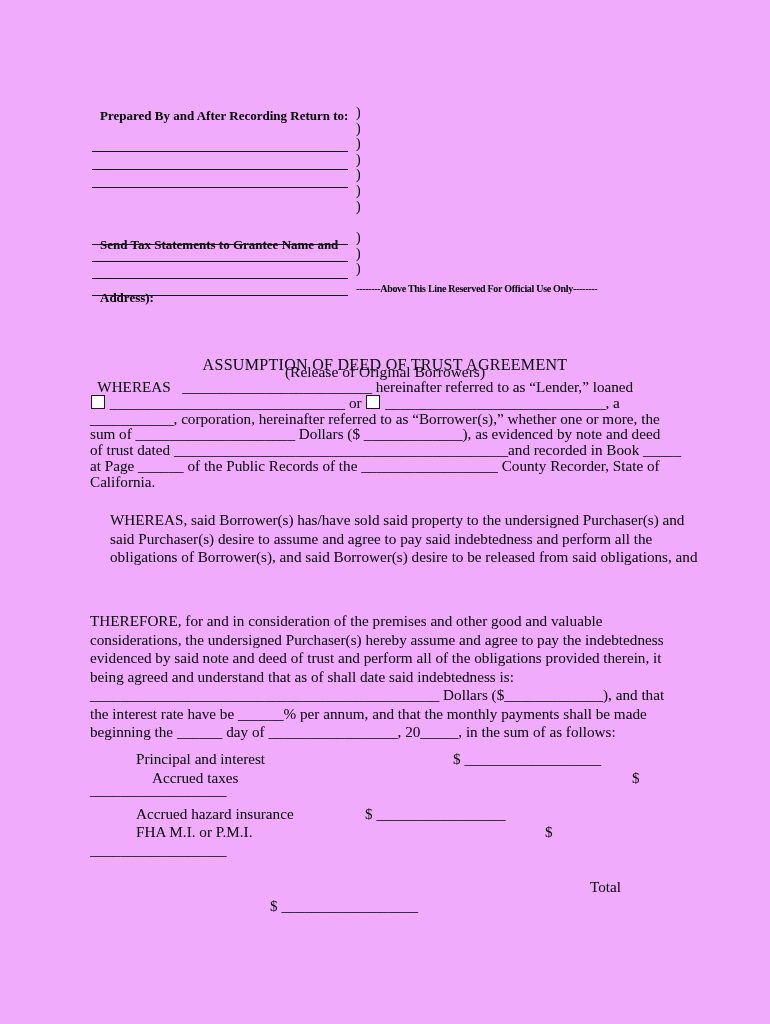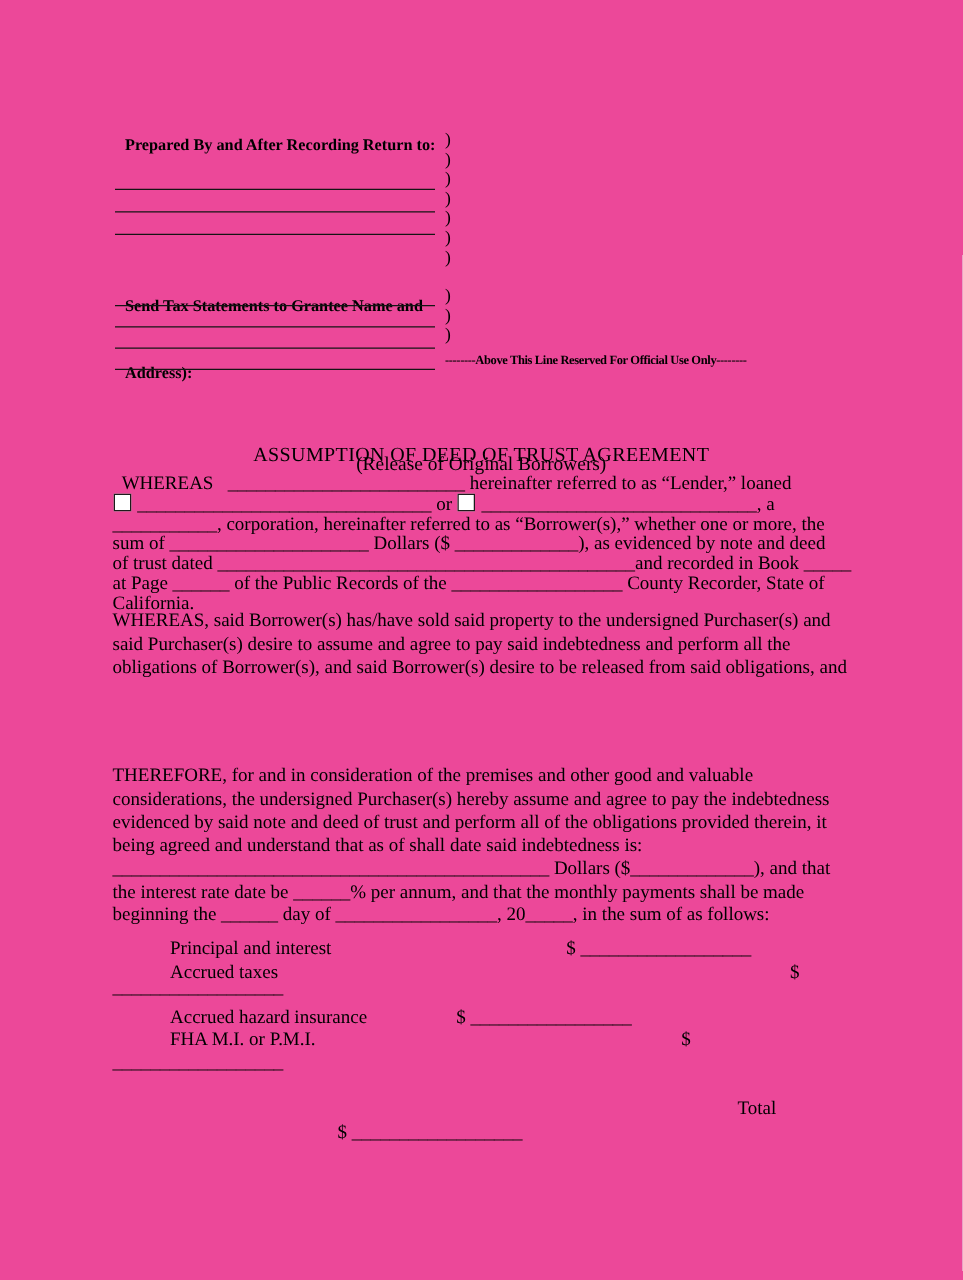--- a/index.html
+++ b/index.html
@@ -1,19 +1,19 @@
 <!DOCTYPE html>
 <html><head>
 <meta charset="utf-8">
 <style>
   html,body{margin:0;padding:0;background:#e9e9e9;}
   .page{
     position:relative;
     width:770px;height:1024px;
-    background:#ec4899;
+    background:#f0abfc;
     color:#000;
     font-family:"Liberation Serif","DejaVu Serif",serif;
     overflow:hidden;
     margin:0 auto;
   }
   
   .hdr-label{
     position:absolute;left:100px;
     font-weight:bold;font-size:13px;line-height:17.5px;
     white-space:pre;
@@ -42,34 +42,34 @@
   }
   .subtitle{
     position:absolute;top:363px;left:0;width:100%;
     text-align:center;font-size:15.5px;
   }
   
   .para{position:absolute;left:90px;}
   .para .line{white-space:pre;font-size:15.2px;}
   #para1{top:379px;}
   #para1 .line{line-height:15.8px;}
-  #para2{top:488px;}
+  #para2{top:511px;margin-left:20px;}
   #para3{top:612px;}
   #para2 .line,#para3 .line{line-height:18.5px;}
   .blank{letter-spacing:0;}
   .checkbox{
     display:inline-block;width:12px;height:12px;
     border:1.4px solid #1c1c1c;background:#fff;
     vertical-align:-1px;margin:0 1px;
   }
   
   .pay{position:absolute;font-size:15.2px;white-space:pre;}
   #pay-r1-label{left:136px;top:750px;}
   #pay-r1-amt{left:453px;top:750px;}
-  #pay-r2-label{left:136px;top:769px;text-align:center;}
+  #pay-r2-label{left:152px;top:769px;text-align:center;}
   #pay-r2-amt{left:632px;top:769px;}
   #pay-div1{left:90px;top:781px;}
   #pay-r3-label{left:136px;top:805px;}
   #pay-r3-amt{left:365px;top:805px;}
   #pay-r4-label{left:136px;top:823px;}
   #pay-r4-amt{left:545px;top:823px;}
   #pay-div2{left:90px;top:841px;}
   #pay-total-label{left:590px;top:878px;}
   #pay-total-amt{left:270px;top:897px;}
 </style>
@@ -126,21 +126,21 @@
       <div class="line"><span>WHEREAS, said Borrower(s) has/have sold said property to the undersigned Purchaser(s) and</span></div>
       <div class="line"><span>said Purchaser(s) desire to assume and agree to pay said indebtedness and perform all the</span></div>
       <div class="line"><span>obligations of Borrower(s), and said Borrower(s) desire to be released from said obligations, and</span></div>
     </div>
   <div class="para" id="para3">
       <div class="line"><span>THEREFORE, for and in consideration of the premises and other good and valuable</span></div>
       <div class="line"><span>considerations, the undersigned Purchaser(s) hereby assume and agree to pay the indebtedness</span></div>
       <div class="line"><span>evidenced by said note and deed of trust and perform all of the obligations provided therein, it</span></div>
       <div class="line"><span>being agreed and understand that as of shall date said indebtedness is:</span></div>
       <div class="line"><span class="blank">______________________________________________</span><span> Dollars ($</span><span class="blank">_____________</span><span>), and that</span></div>
-      <div class="line"><span>the interest rate date be </span><span class="blank">______</span><span>% per annum, and that the monthly payments shall be made</span></div>
+      <div class="line"><span>the interest rate have be </span><span class="blank">______</span><span>% per annum, and that the monthly payments shall be made</span></div>
       <div class="line"><span>beginning the </span><span class="blank">______</span><span> day of </span><span class="blank">_________________</span><span>, 20</span><span class="blank">_____</span><span>, in the sum of as follows:</span></div>
     </div>
 
   <div class="pay" id="pay-r1-label">Principal and interest</div>
   <div class="pay" id="pay-r1-amt">$ __________________</div>
 
   <div class="pay" id="pay-r2-label">Accrued taxes</div>
   <div class="pay" id="pay-r2-amt">$</div>
 
   <div class="pay" id="pay-div1">__________________</div>

